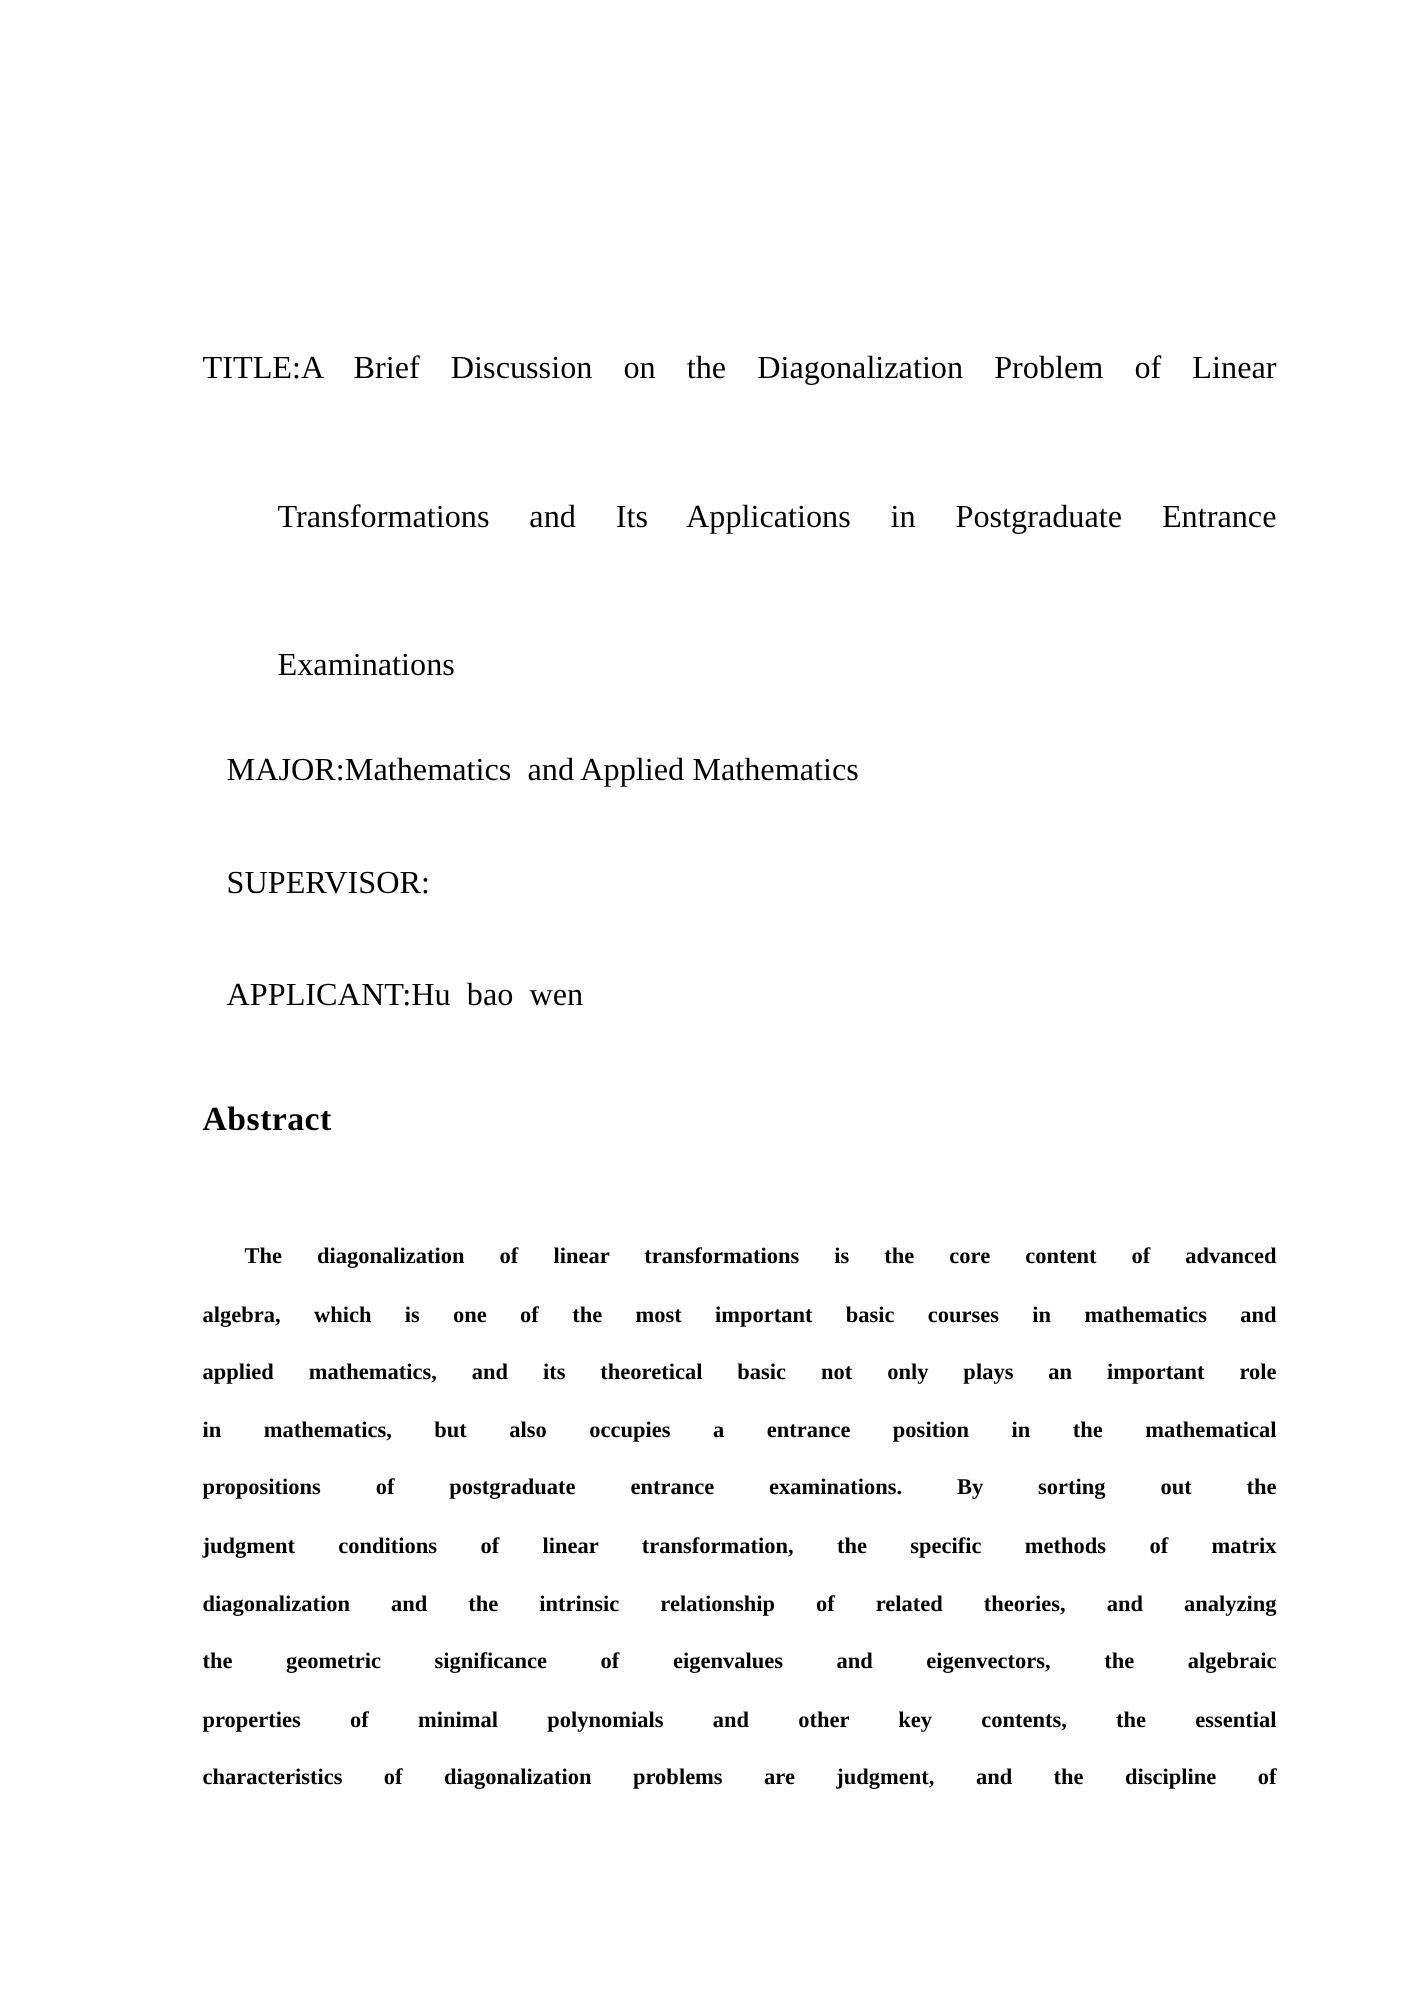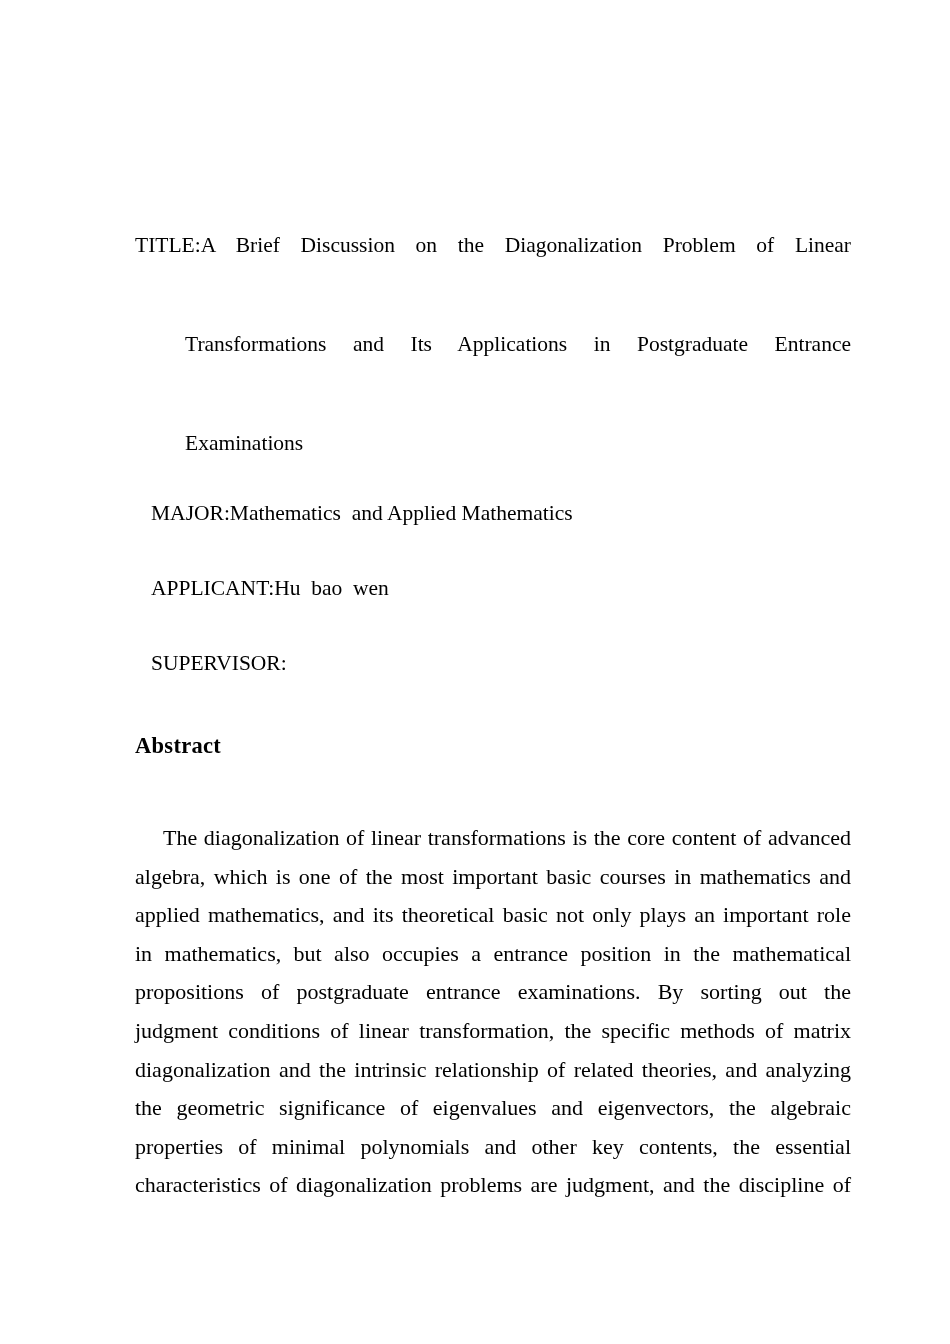--- a/index.html
+++ b/index.html
@@ -74,25 +74,26 @@
   }
 
   
   .abstract-body {
     position: absolute;
     left: 135px;
     top: 819px;
     width: 716px;
   }
   .abs-line {
-    font-size: 22px;
+    font-size: 15px;
     line-height: 38.6px;
     text-align: justify;
     text-align-last: justify;
     white-space: pre-wrap;
+    font-weight: bold;
   }
   .abs-line.first {
     padding-left: 28px;
   }
   .abs-line.last {
     text-align: justify;
     text-align-last: justify;
   }
 </style>
 </head>
@@ -101,22 +102,22 @@
 <div class="page">
 
   <div class="title-block">
     <div class="title-line">TITLE:A Brief Discussion on the Diagonalization Problem of Linear</div>
     <div class="title-line indent">Transformations and Its Applications in Postgraduate Entrance</div>
     <div class="title-line indent last">Examinations</div>
   </div>
 
   <div class="meta-block">
     <div class="meta-line">MAJOR:Mathematics  and Applied Mathematics</div>
+    <div class="meta-line">SUPERVISOR:</div>
     <div class="meta-line">APPLICANT:Hu  bao  wen</div>
-    <div class="meta-line">SUPERVISOR:</div>
   </div>
 
   <div class="abstract-heading">Abstract</div>
 
   <div class="abstract-body">
     <div class="abs-line first">The diagonalization of linear transformations is the core content of advanced</div>
     <div class="abs-line">algebra, which is one of the most important basic courses in mathematics and</div>
     <div class="abs-line">applied mathematics, and its theoretical basic not only plays an important role</div>
     <div class="abs-line">in mathematics, but also occupies a entrance position in the mathematical</div>
     <div class="abs-line">propositions of postgraduate entrance examinations. By sorting out the</div>

